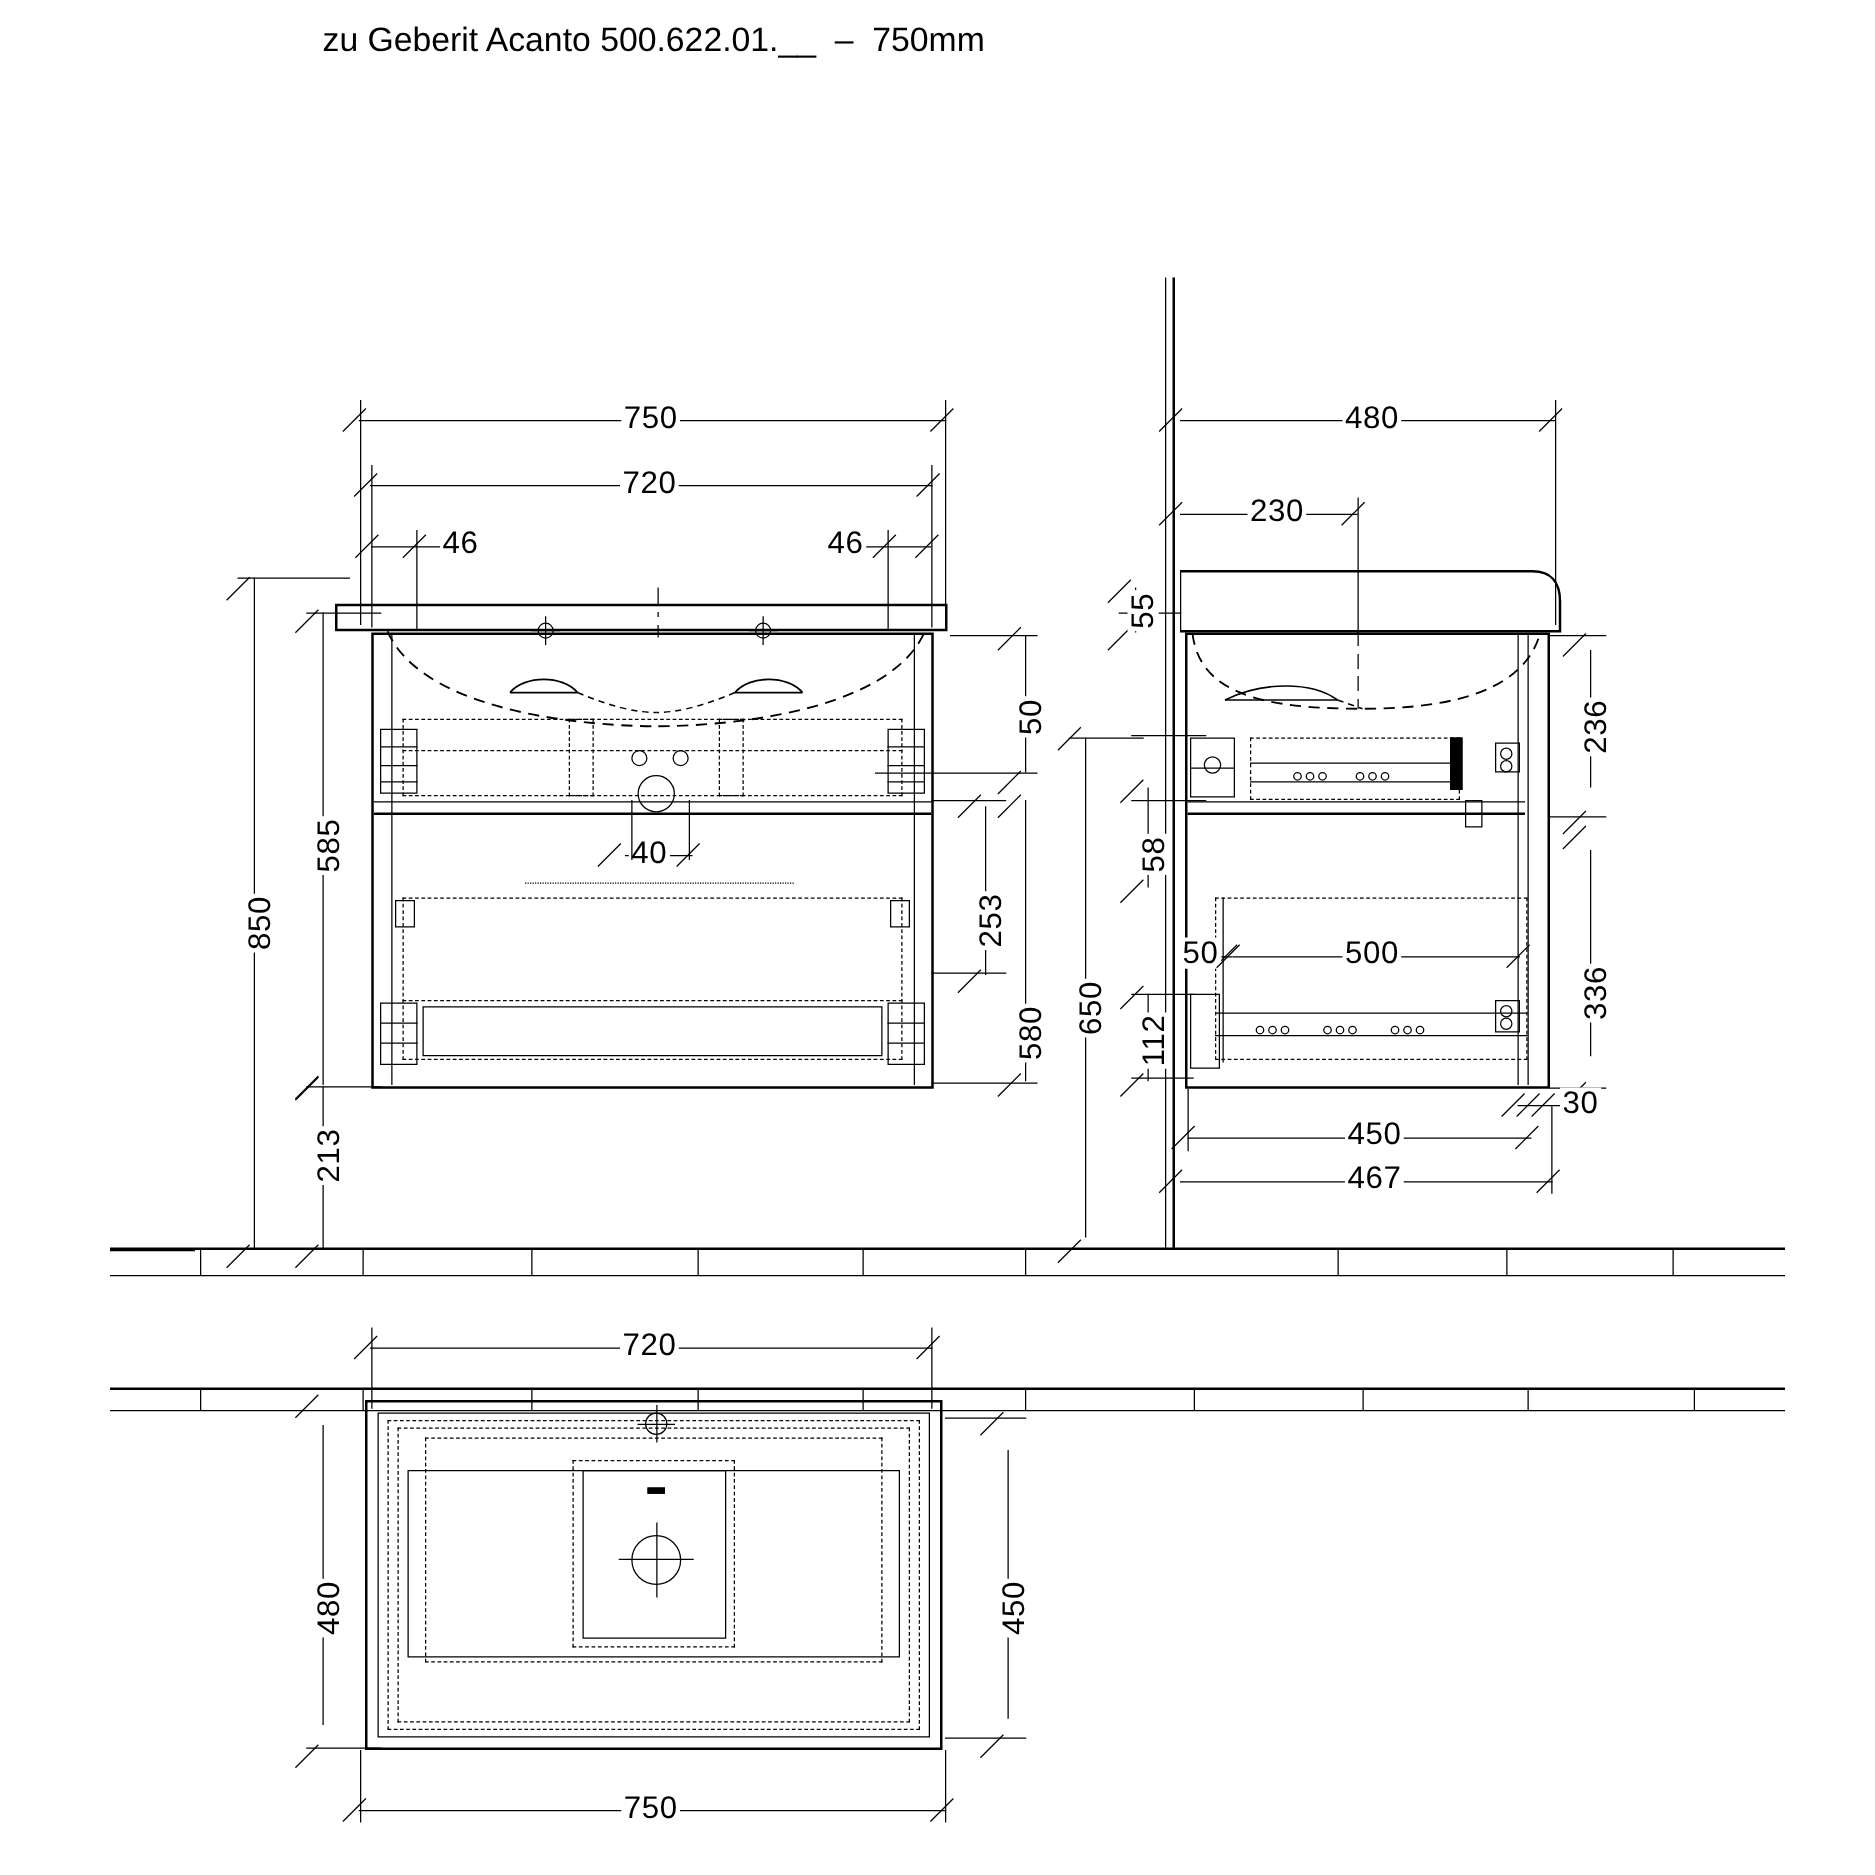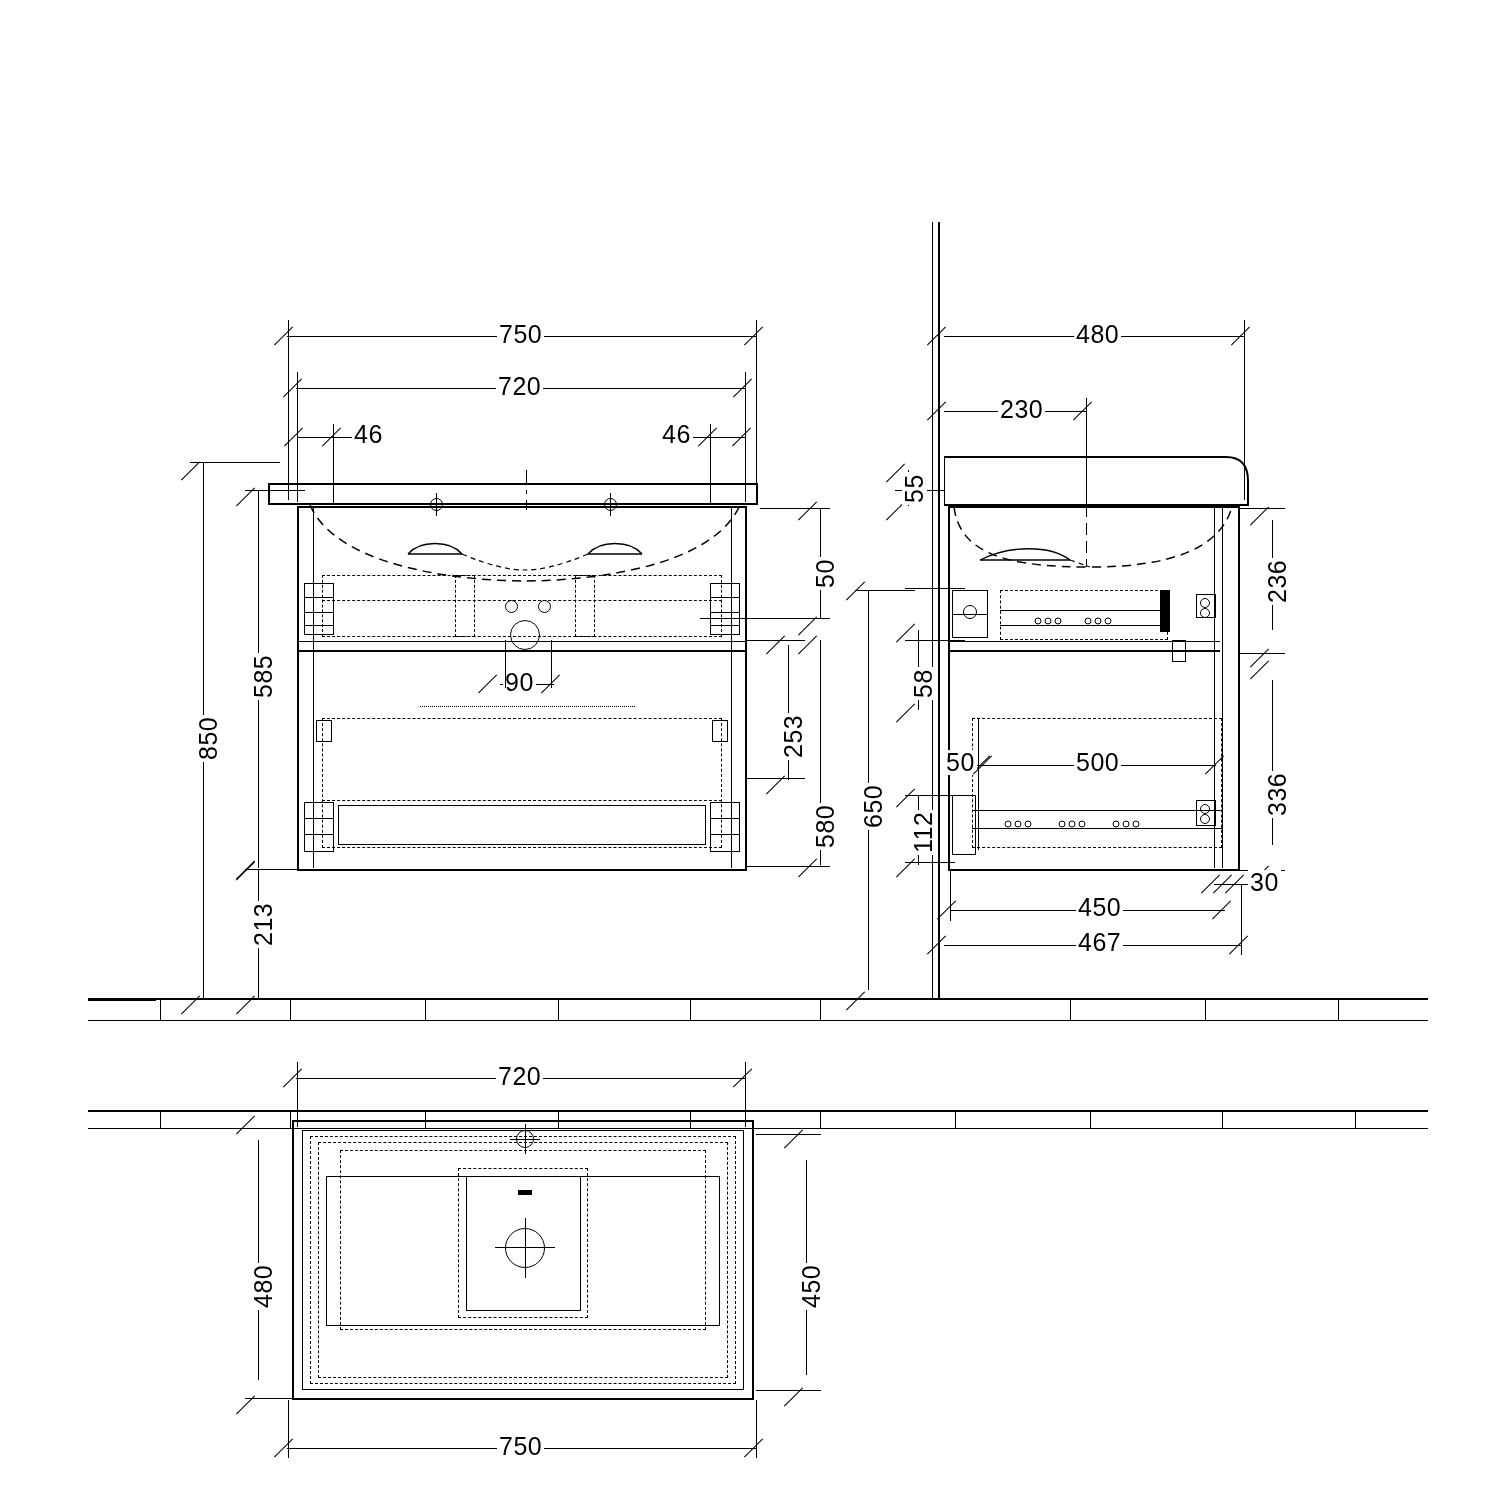--- a/index.html
+++ b/index.html
@@ -96,20 +96,21 @@
     border-radius: 50%;
     box-sizing: border-box;
   }
 </style>
 </head>
 <body>
 
 <div id="sheet">
 
   <div id="title-block">
+    <div class="title-sub">zu Geberit Acanto 500.622.01.__  –  750mm</div>
   </div>
 
   <div>
 
     <div class="ln h" style="left:287px; top:336px; width:470px;"></div>
     <div class="tick" style="left:283px; top:323px;"></div>
     <div class="tick" style="left:753px; top:323px;"></div>
     <div class="ln v" style="left:288px; top:320px; height:180px;"></div>
     <div class="ln v" style="left:756px; top:320px; height:180px;"></div>
     <div class="dim" style="left:497px; top:322px;">750</div>
@@ -231,21 +232,21 @@
 
     <div class="ln v" style="left:820px; top:640px; height:225px;"></div>
     <div class="tick" style="left:807px; top:632px;"></div>
     <div class="tick" style="left:807px; top:855px;"></div>
     <div class="ln h" style="left:745px; top:866px; width:85px;"></div>
     <div class="dim vert" style="left:813px; top:850px;">580</div>
 
     <div class="ln h" style="left:500px; top:684px; width:54px;"></div>
     <div class="tick" style="left:487px; top:671px;"></div>
     <div class="tick" style="left:550px; top:671px;"></div>
-    <div class="dim" style="left:503px; top:670px;">90</div>
+    <div class="dim" style="left:503px; top:670px;">40</div>
     <div class="ln v" style="left:505px; top:640px; height:48px;"></div>
     <div class="ln v" style="left:551px; top:640px; height:48px;"></div>
   </div>
 
   <div>
 
     <div class="ln v2" style="left:938px; top:222px; height:778px;"></div>
     <div class="ln v" style="left:932px; top:222px; height:778px;"></div>
 
     <div class="ln h" style="left:944px; top:336px; width:300px;"></div>

